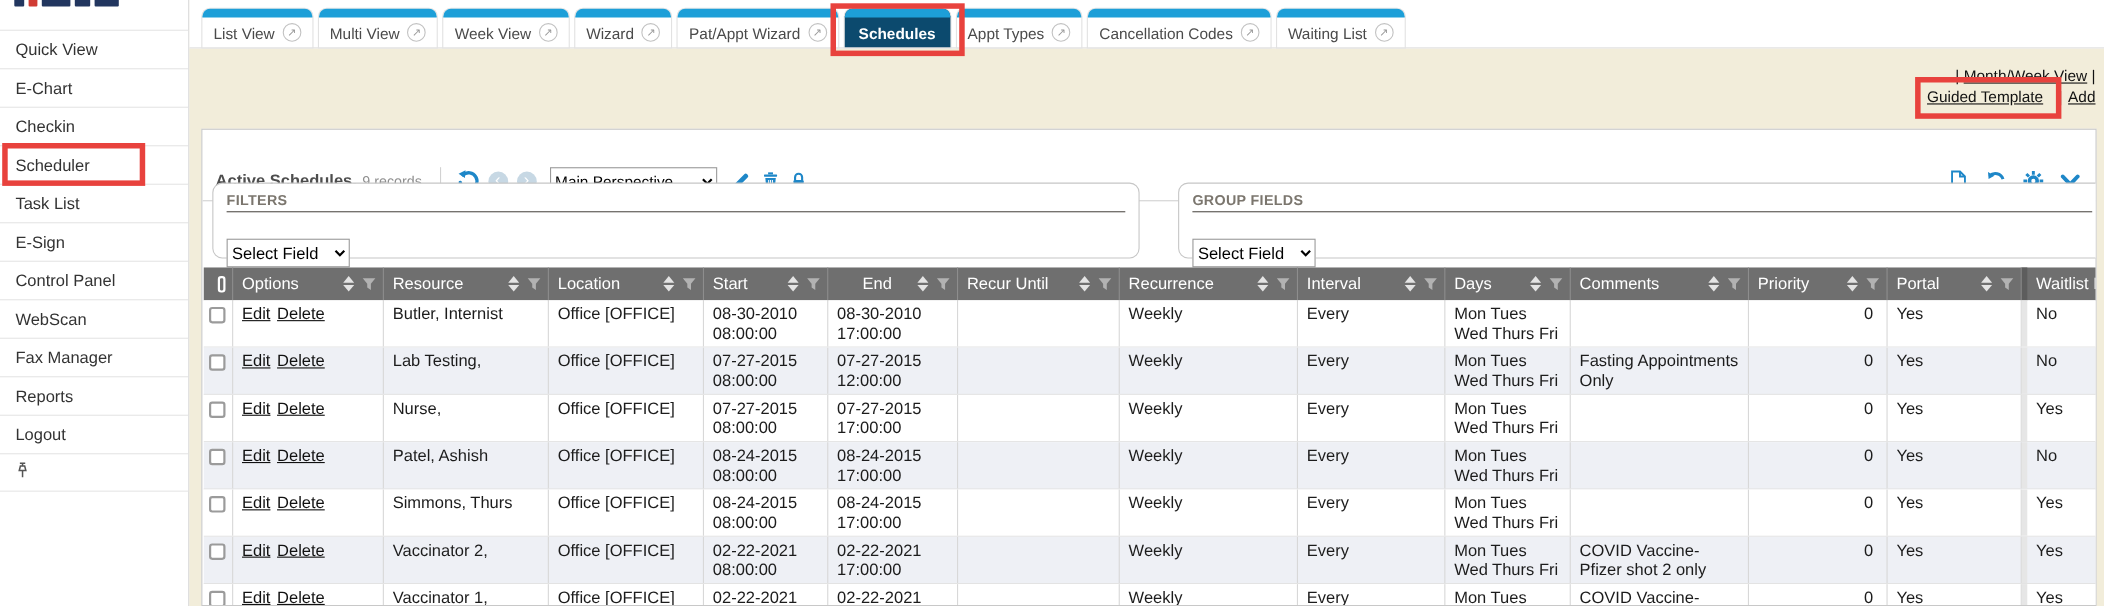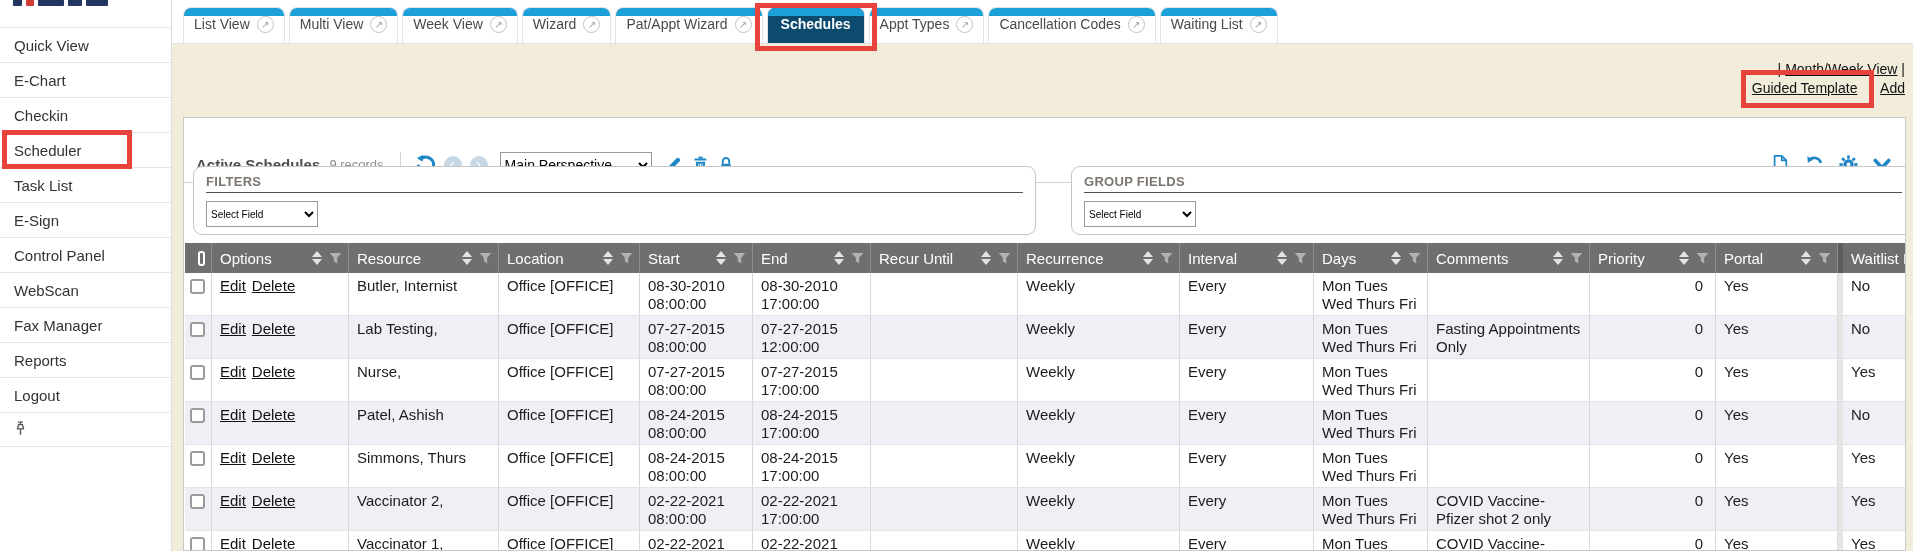--- a/index.html
+++ b/index.html
@@ -19,21 +19,21 @@
   .side-frame{left:2px;top:-3px;width:130px;height:39px;}
 
   
   .tabbar{position:absolute;left:172px;right:0;top:0;height:44px;background:#fff;
     border-bottom:1px solid #e0e0e0;display:flex;align-items:flex-end;gap:6px;
     padding-left:12px;z-index:2;}
   .tab-wrap{position:relative;height:35px;}
   .tab{height:35px;display:flex;flex-direction:column;border-radius:7px 7px 0 0;
     background:#fff;box-shadow:0 0 0 1px #e2e2e2;cursor:pointer;}
   .tab-cap{height:8px;background:#1d9fd8;border-radius:7px 7px 0 0;flex:none;}
-  .tab-body{flex:1;display:flex;align-items:flex-start;gap:7px;padding:0 10px;
+  .tab-body{flex:1;display:flex;align-items:center;gap:7px;padding:0 10px;
     font-size:14px;color:#4a4a4a;white-space:nowrap;}
   .tab.active{background:#0c4a6e;}
   .tab.active .tab-body{color:#fff;font-weight:bold;padding:0 13px;}
   .ext-icon{width:17px;height:17px;border:1px solid #c2c2c2;border-radius:50%;
     color:#9a9a9a;font-size:10px;display:flex;align-items:center;justify-content:center;flex:none;}
   .tab-frame{left:-13px;right:-13px;top:-5px;bottom:-8px;}
 
   
   .top-links{position:absolute;right:8px;top:60px;text-align:right;font-size:14px;
     color:#111;line-height:19px;z-index:2;}
@@ -56,21 +56,21 @@
     border:1px solid #9a9a9a;background:#fff;min-width:152px;}
   .tb-left-icons{display:flex;align-items:center;gap:9px;margin-left:12px;}
   .tb-right{margin-left:auto;display:flex;align-items:center;gap:15px;}
 
   .fieldsets{position:absolute;top:48px;left:9px;display:flex;gap:35px;justify-content:space-between;}
   .fieldset{border:1px solid #c6c6c6;border-radius:9px;height:69px;padding:7px 12px 0 12px;background:#fff;}
   .fs-filters{width:843px;}
   .fs-groups{width:844px;}
   .fs-label{display:block;font-size:13px;font-weight:bold;color:#7b766e;letter-spacing:.3px;
     padding-bottom:3px;border-bottom:1px solid #55524c;}
-  .fs-select{margin-top:8px;height:26px;font-size:10px;font-family:"Liberation Sans",sans-serif;
+  .fs-select{margin-top:24px;height:26px;font-size:15px;font-family:"Liberation Sans",sans-serif;
     border:1px solid #9a9a9a;background:#fff;min-width:112px;}
 
   
   .grid{position:absolute;top:125px;left:1px;width:1721px;overflow:hidden;}
   .hrow{display:flex;background:#6f6f6f;color:#fff;height:30px;font-size:15px;}
   .hcell{display:flex;align-items:center;padding:0 6px 0 8px;border-right:1px solid #8d8d8d;
     height:100%;flex:none;cursor:pointer;}
   .hlabel{flex:1;white-space:nowrap;overflow:hidden;}
   .sort{display:flex;flex-direction:column;gap:2px;margin-right:7px;flex:none;}
   .sort i{display:block;width:0;height:0;border-left:5px solid transparent;border-right:5px solid transparent;}
@@ -355,21 +355,21 @@
         <div class="hcell" style="width: 113px;">
           <span class="hlabel">Start</span>
           <span class="sort">
             <i class="up"></i>
             <i class="down"></i>
           </span>
           <svg width="13" height="13" viewBox="0 0 14 14">
             <path d="M0.8 1h12.4L8.8 6.3v6.2L5.2 10V6.3L0.8 1z" fill="#b2b2b2"></path>
           </svg>
         </div>
-        <div class="hcell" style="width: 118px;">
+        <div class="hcell" style="width: 118px; text-align: center;">
           <span class="hlabel">End</span>
           <span class="sort">
             <i class="up"></i>
             <i class="down"></i>
           </span>
           <svg width="13" height="13" viewBox="0 0 14 14">
             <path d="M0.8 1h12.4L8.8 6.3v6.2L5.2 10V6.3L0.8 1z" fill="#b2b2b2"></path>
           </svg>
         </div>
         <div class="hcell" style="width: 147px;">

